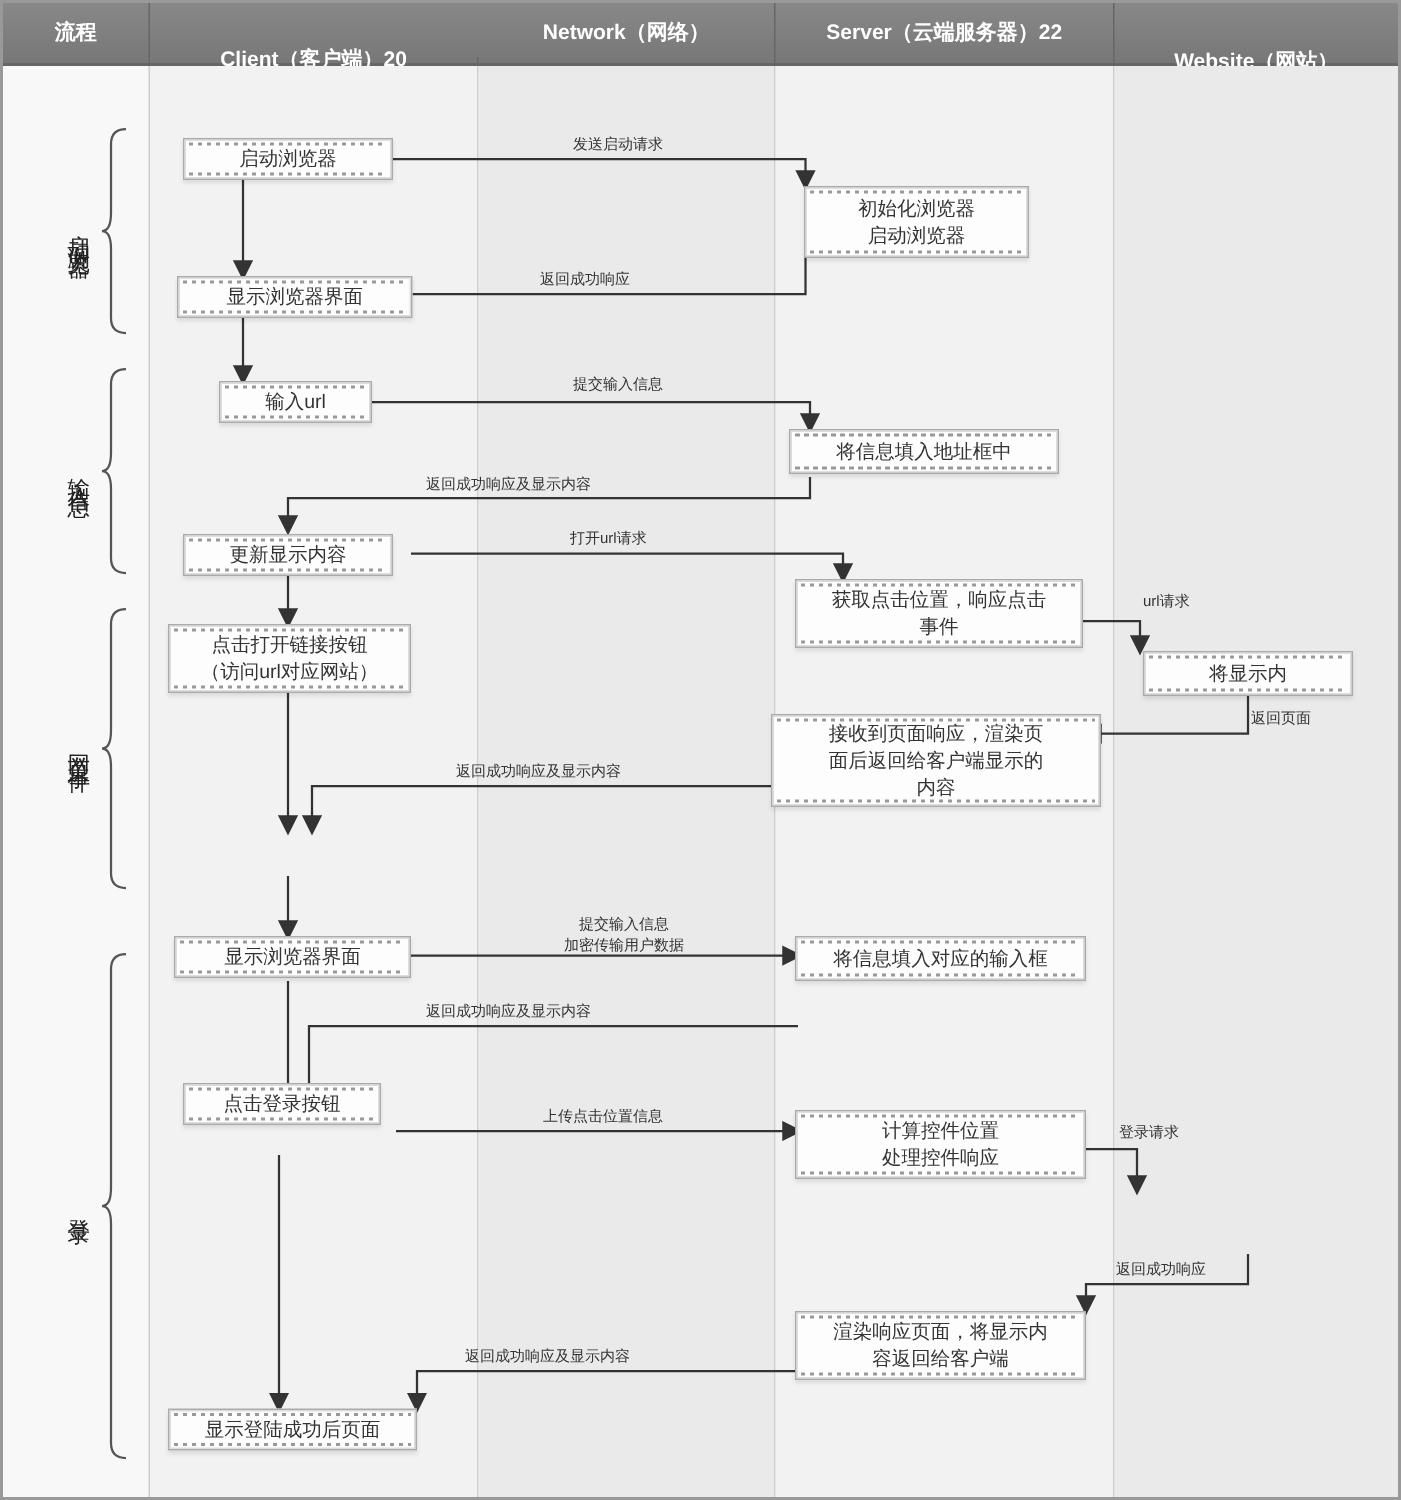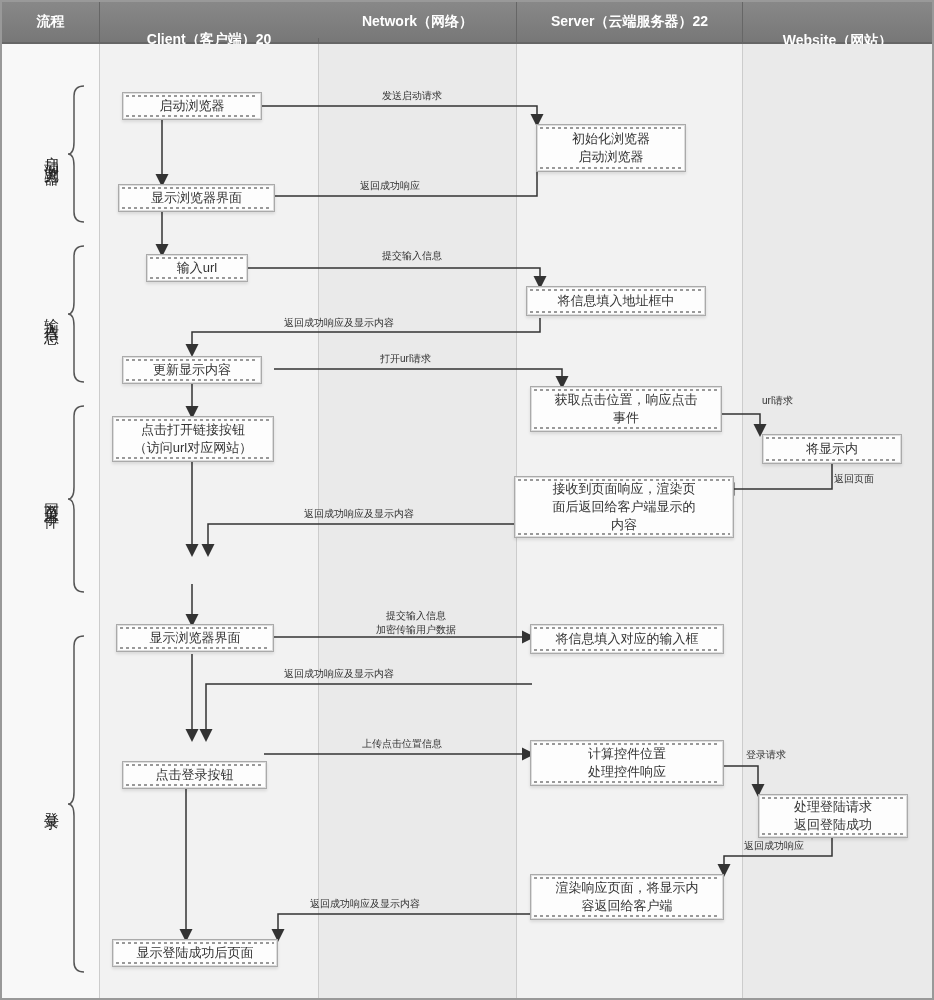--- a/index.html
+++ b/index.html
@@ -209,40 +209,38 @@
     </g>
   </svg>
 
   <div class="box" style="left:120px;top:48px;width:140px;height:28px">启动浏览器</div>
   <div class="box" style="left:116px;top:140px;width:157px;height:28px">显示浏览器界面</div>
   <div class="box" style="left:144px;top:210px;width:102px;height:28px">输入url</div>
   <div class="box" style="left:120px;top:312px;width:140px;height:28px">更新显示内容</div>
   <div class="box" style="left:110px;top:372px;width:162px;height:46px;white-space:pre-line">点击打开链接按钮
 （访问url对应网站）</div>
   <div class="box" style="left:114px;top:580px;width:158px;height:28px">显示浏览器界面</div>
-  <div class="box" style="left:120px;top:717px;width:145px;height:28px">点击登录按钮</div>
+  <div class="box" style="left:120px;top:678px;width:132px;height:28px">点击登录按钮</div>
   <div class="box" style="left:110px;top:895px;width:166px;height:28px">显示登陆成功后页面</div>
 
   <div class="box" style="left:534px;top:80px;width:150px;height:48px;white-space:pre-line">初始化浏览器
 启动浏览器</div>
   <div class="box" style="left:524px;top:242px;width:180px;height:30px">将信息填入地址框中</div>
   <div class="box" style="left:528px;top:342px;width:192px;height:46px;white-space:pre-line">获取点击位置，响应点击
 事件</div>
   <div class="box" style="left:512px;top:432px;width:220px;height:62px;white-space:pre-line">接收到页面响应，渲染页
 面后返回给客户端显示的
 内容</div>
   <div class="box" style="left:528px;top:580px;width:194px;height:30px">将信息填入对应的输入框</div>
   <div class="box" style="left:528px;top:696px;width:194px;height:46px;white-space:pre-line">计算控件位置
 处理控件响应</div>
   <div class="box" style="left:528px;top:830px;width:194px;height:46px;white-space:pre-line">渲染响应页面，将显示内
 容返回给客户端</div>
 
   <div class="box" style="left:760px;top:390px;width:140px;height:30px">将显示内</div>
-  <div class="box" style="left:756px;top:750px;width:150px;height:44px;white-space:pre-line">处理登陆请求
-返回登陆成功</div>
 
   <div class="msg" style="left:380px;top:45px">发送启动请求</div>
   <div class="msg" style="left:358px;top:135px">返回成功响应</div>
   <div class="msg" style="left:380px;top:205px">提交输入信息</div>
   <div class="msg" style="left:282px;top:272px">返回成功响应及显示内容</div>
   <div class="msg" style="left:378px;top:308px">打开url请求</div>
   <div class="msg" style="left:760px;top:350px">url请求</div>
   <div class="msg" style="left:832px;top:428px">返回页面</div>
   <div class="msg" style="left:302px;top:463px">返回成功响应及显示内容</div>
   <div class="msg" style="left:374px;top:565px;white-space:pre-line;text-align:center">提交输入信息

